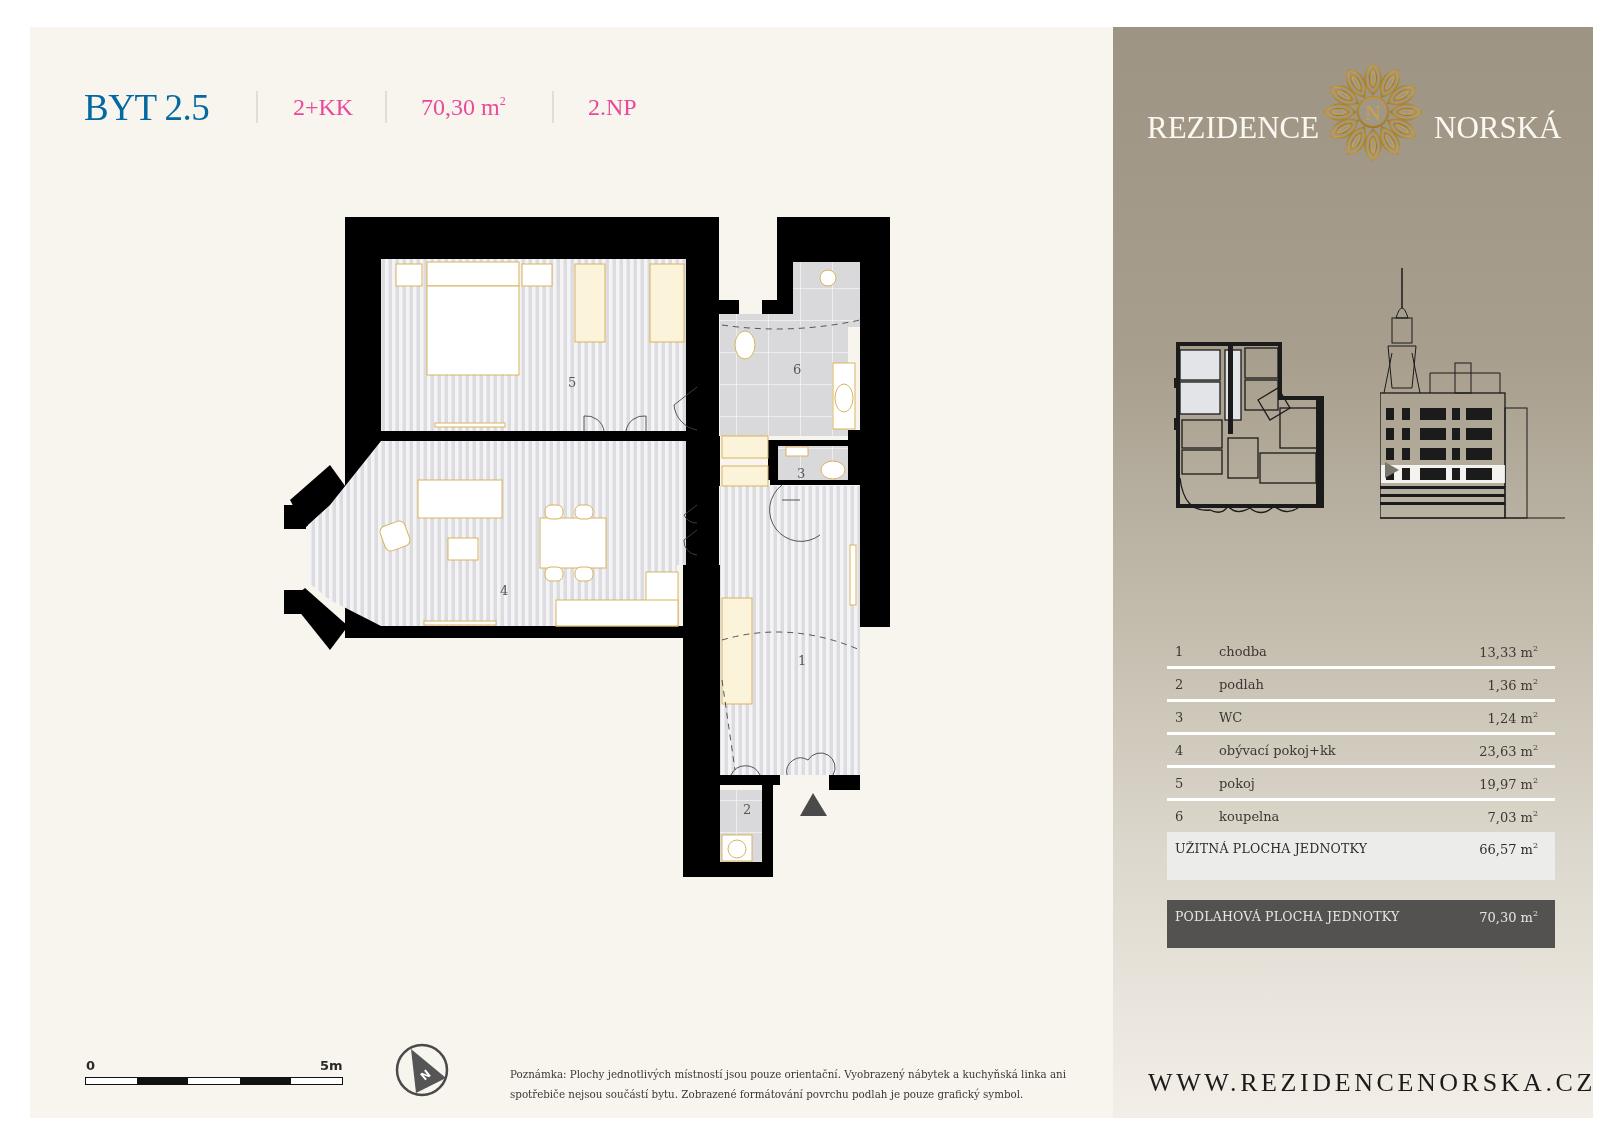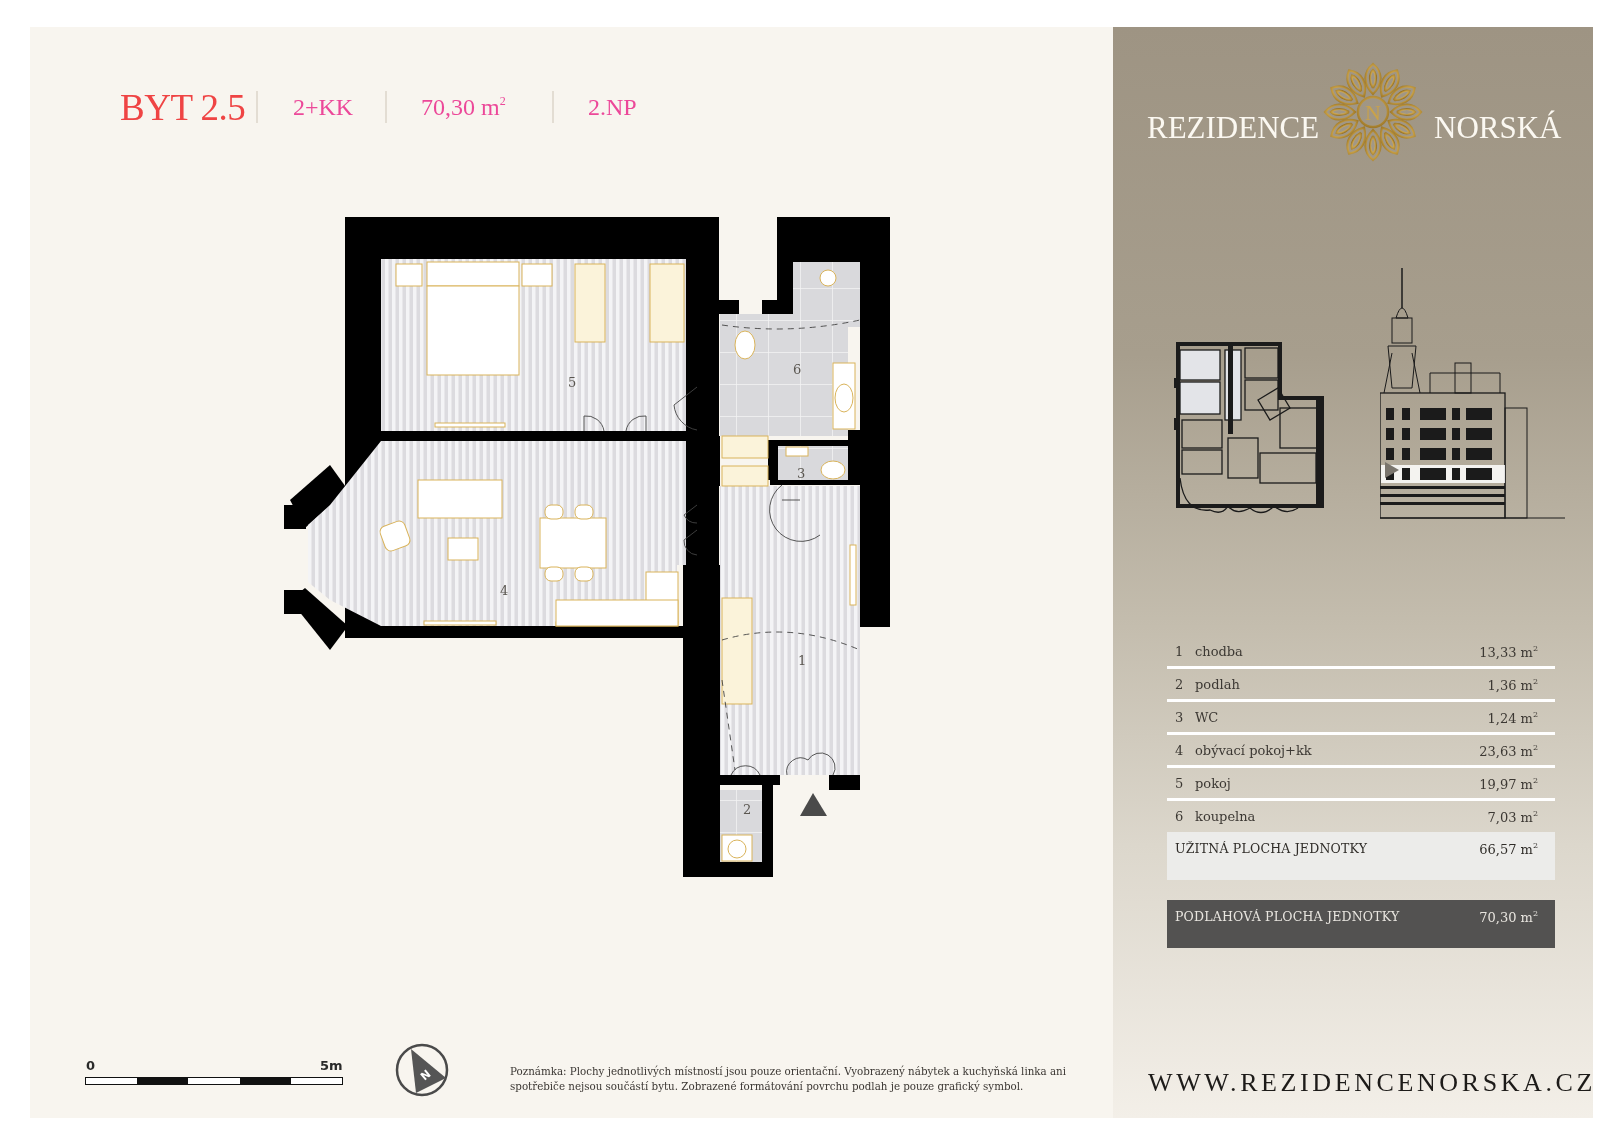--- a/index.html
+++ b/index.html
@@ -4,59 +4,59 @@
 <style>
   html, body { margin:0; padding:0; }
   body { width:1620px; height:1146px; background:#ffffff; position:relative; overflow:hidden;
          font-family:"DejaVu Serif", serif; color:#1d1b19; }
   .card { position:absolute; left:30px; top:27px; width:1563px; height:1091px; background:#f8f5ef; }
   .panel { position:absolute; left:1113px; top:27px; width:480px; height:1091px;
            background:linear-gradient(to bottom,#9e9483 0%,#a79e8d 30%,#c4bdae 55%,#dcd7cc 75%,#f3efe8 100%); }
 
   
   .hdr { position:absolute; top:86px; left:84px; height:50px; display:flex; align-items:center; }
-  .hdr .title { font-family:"Liberation Serif", serif; font-size:37px; letter-spacing:-0.5px; font-weight:normal; color:#ef4444; position:absolute; left:0; top:0; white-space:nowrap;margin-left:36px; }
+  .hdr .title { font-family:"Liberation Serif", serif; font-size:37px; letter-spacing:-0.5px; font-weight:normal; color:#0369a1; position:absolute; left:0; top:0; white-space:nowrap; }
   .hdr .item { font-family:"Liberation Serif", serif; font-size:24px; position:absolute; top:8px; white-space:nowrap; color:#ec4899; }
   .hdr .sep { position:absolute; top:5px; width:2px; height:32px; background:#e3ddd3; }
   .hdr sup { font-size:12px; vertical-align:10px; }
 
   
   .logo-word { position:absolute; font-family:"Liberation Serif", serif; color:#fbf8f1; font-size:31px; top:93px; letter-spacing:0px; white-space:nowrap;margin-top:17px; }
   .emblem { position:absolute; left:1323px; top:60px; width:100px; height:104px; }
 
   
   .thumb-plan { position:absolute; left:1170px; top:338px; width:160px; height:183px; }
   .thumb-facade { position:absolute; left:1380px; top:268px; width:185px; height:252px; }
   .pointer { position:absolute; left:1385px; top:462px; width:0; height:0; border-top:8px solid transparent; border-bottom:8px solid transparent; border-left:14px solid #7a756d; }
 
   
   .rooms { position:absolute; left:1167px; top:636px; width:388px; }
   .row { position:relative; height:30px; border-bottom:3px solid #ffffff; font-family:"DejaVu Serif", serif; font-size:13px; color:#3c3833; }
   .row .num { position:absolute; left:8px; top:8px; }
-  .row .name { position:absolute; left:28px; top:8px;text-align:center; }
+  .row .name { position:absolute; left:52px; top:8px;text-align:center; }
   .row .area { position:absolute; right:17px; top:8px; }
   .row sup, .total sup { font-size:8px; vertical-align:6px; }
   .row.last { border-bottom:none; height:31px; }
   .total { position:relative; height:48px; font-family:"DejaVu Serif", serif; font-size:12.5px; }
   .total .lbl { position:absolute; left:8px; top:9px; letter-spacing:0.2px; }
   .total .area { position:absolute; right:17px; top:9px; font-size:13px; }
   .total.usable { background:#ececea; color:#2f2c28; }
   .total.floor { background:#535251; color:#e8e5df; margin-top:20px; }
 
   .url { position:absolute; left:1148px; top:1068px; font-family:Liberation Serif, serif; font-size:26px; letter-spacing:3.6px; color:#1d1b19; white-space:nowrap; }
 
   
   .scale-zero { position:absolute; left:86px; top:1058px; font-family:"DejaVu Sans", sans-serif; font-size:13px; font-weight:bold; color:#2a2a2a; }
   .scale-five { position:absolute; left:320px; top:1058px; font-family:"DejaVu Sans", sans-serif; font-size:13px; font-weight:bold; color:#2a2a2a; }
   .scalebar { position:absolute; left:85px; top:1077px; width:258px; height:8px; border:1.5px solid #111; display:flex; box-sizing:border-box; }
   .scalebar span { flex:1; height:100%; }
   .scalebar .b { background:#111; }
   .scalebar .w { background:#fff; }
   .north { position:absolute; left:394px; top:1042px; width:56px; height:56px; }
-  .note { position:absolute; left:510px; top:1064px; width:590px; font-family:"DejaVu Serif", serif; font-size:10.3px; line-height:15px; color:#3b3733; }
+  .note { position:absolute; left:510px; top:1064px; width:590px; font-family:"DejaVu Serif", serif; font-size:10.3px; line-height:20px; color:#3b3733; }
 
   .plan { position:absolute; left:270px; top:210px; width:640px; height:680px; }
   .room-label { font-family:"DejaVu Serif", serif; font-size:13px; fill:#5a5650; }
 </style>
 </head>
 <body>
 
 <div class="card"></div>
 <div class="panel"></div>
 

